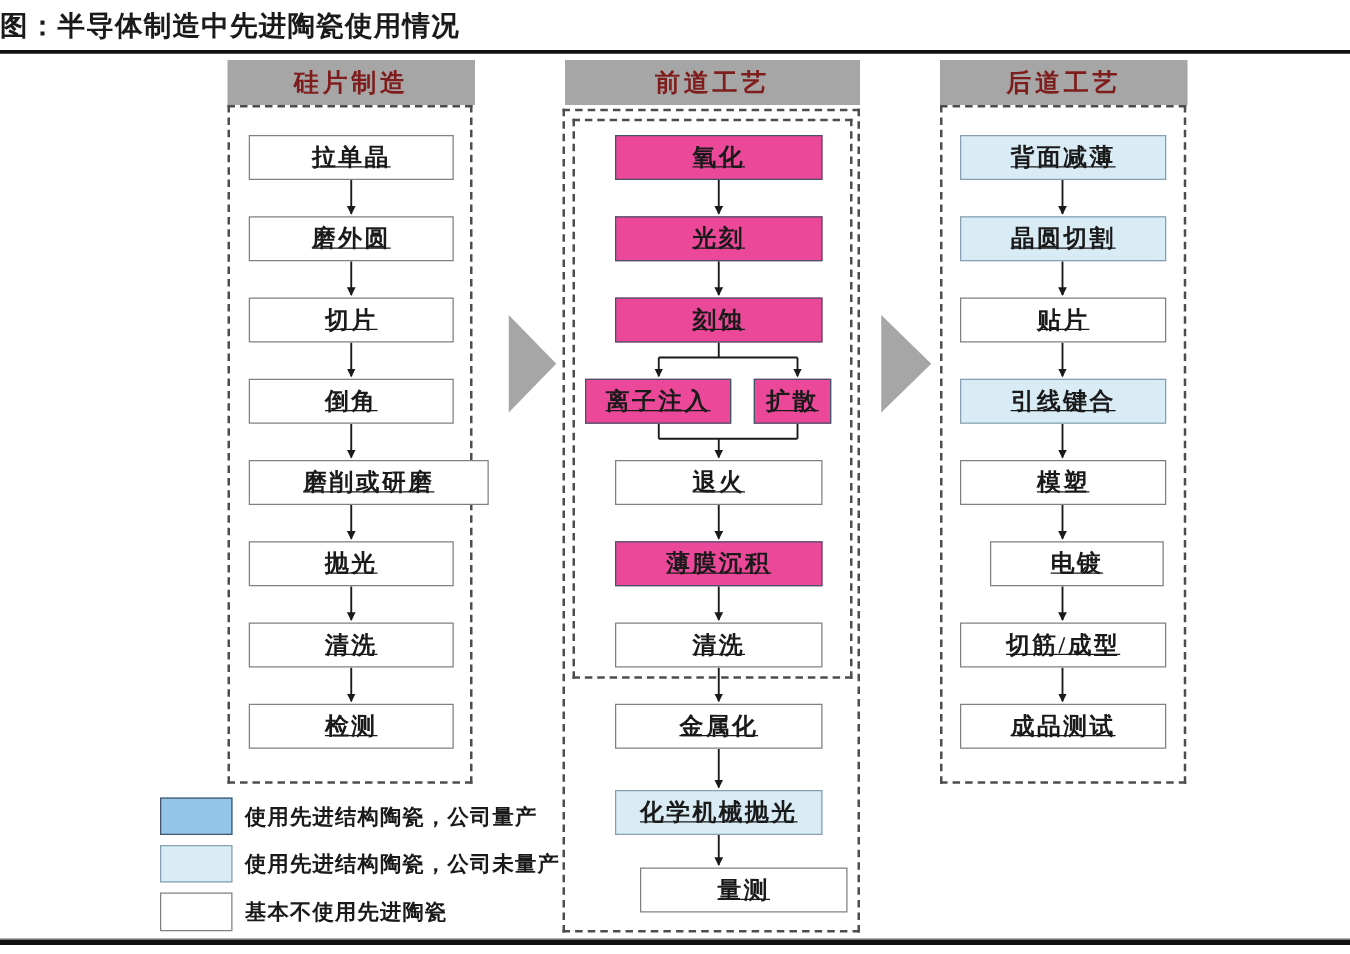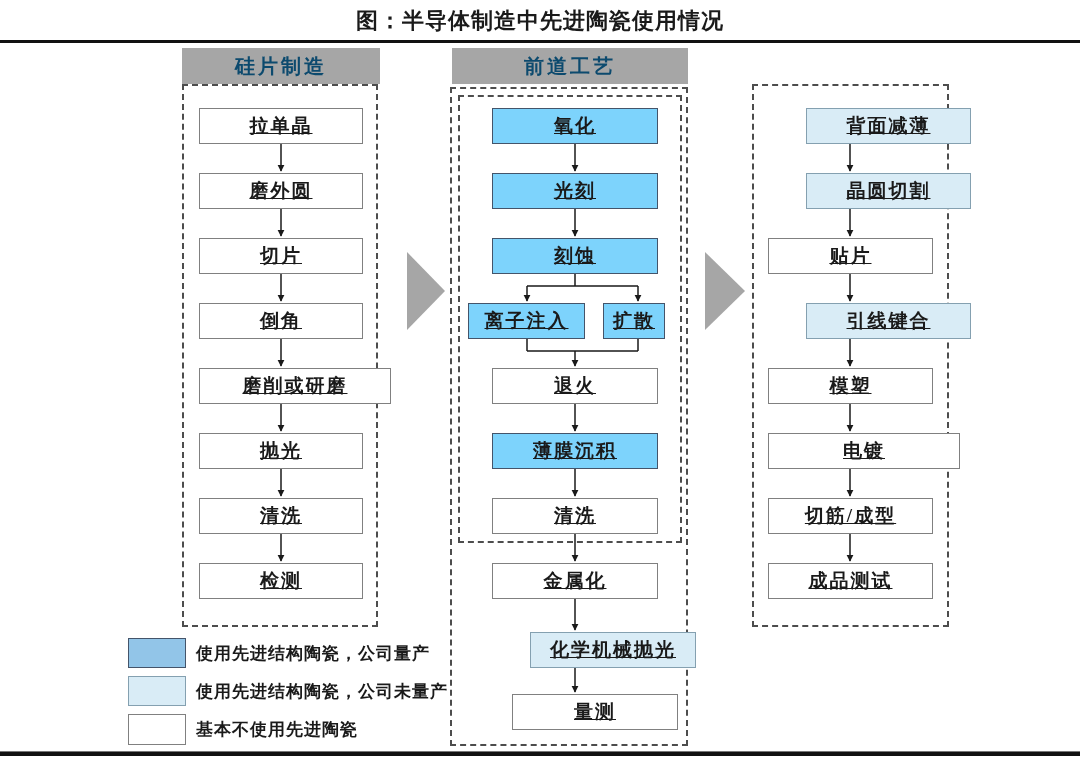--- a/index.html
+++ b/index.html
@@ -1,40 +1,40 @@
 <!DOCTYPE html>
 <html><head>
 <meta charset="utf-8">
 <style>
   html,body{margin:0;padding:0;background:#ffffff;}
   #canvas{
     position:relative;width:1080px;height:763px;background:#ffffff;
     font-family:"Liberation Serif","DejaVu Serif",serif;color:#1a1a1a;overflow:hidden;
   }
   .title{
-    position:absolute;left:0;top:6px;width:1080px;text-align:center;
+    position:absolute;left:0;top:6px;width:1080px;
     font-size:22px;font-weight:bold;letter-spacing:1px;
   }
   .rule-top{position:absolute;left:0;top:40px;width:1080px;height:3px;background:#111;}
   .rule-bottom{position:absolute;left:0;top:751px;width:1080px;height:4px;background:#111;border-top:1px solid #777;}
   .col-header{
-    position:absolute;height:36px;background:#a6a6a6;color:#0c4a6e;
+    position:absolute;height:36px;background:#a6a6a6;color:#7f1d1d;
     display:flex;align-items:center;justify-content:center;
     font-size:20px;font-weight:bold;letter-spacing:3px;
   }
   .dashed{position:absolute;border:2px dashed #4d4d4d;}
   .dashed-inner{position:absolute;border:2px dashed #4d4d4d;}
   .box{
     position:absolute;height:36px;box-sizing:border-box;
     display:flex;align-items:center;justify-content:center;
     font-size:19px;font-weight:bold;letter-spacing:2px;
     background:#ffffff;border:1.5px solid #808080;text-decoration:underline;
   }
-  .box.mass{background:#7dd3fc;border-color:#44546a;}
-  .box.premass{background:#d9ecf6;border-color:#84a0b0;margin-left:38px;}
+  .box.mass{background:#ec4899;border-color:#44546a;}
+  .box.premass{background:#d9ecf6;border-color:#84a0b0;}
   .legend-swatch{position:absolute;width:58px;box-sizing:border-box;border:1.5px solid #808080;}
   .legend-swatch.mass{background:#92c5e8;border-color:#44546a;}
   .legend-swatch.premass{background:#d9ecf6;border-color:#84a0b0;}
   .legend-swatch.none{background:#ffffff;}
   .legend-label{
     position:absolute;left:196px;font-size:17px;font-weight:bold;letter-spacing:1px;
     display:flex;align-items:center;height:30px;
   }
   svg.overlay{position:absolute;left:0;top:0;pointer-events:none;}
 </style>
@@ -42,20 +42,21 @@
 <body>
 
 <div id="canvas">
 
   <div class="title">图：半导体制造中先进陶瓷使用情况</div>
   <div class="rule-top"></div>
   <div class="rule-bottom"></div>
 
   <div class="col-header" style="left:182px;top:48px;width:198px">硅片制造</div>
   <div class="col-header" style="left:452px;top:48px;width:236px">前道工艺</div>
+  <div class="col-header" style="left:752px;top:48px;width:198px">后道工艺</div>
 
   <div class="dashed" style="left:182px;top:84px;width:192px;height:539px"></div>
   <div class="dashed" style="left:450px;top:87px;width:234px;height:655px"></div>
   <div class="dashed-inner" style="left:458px;top:95px;width:220px;height:444px"></div>
   <div class="dashed" style="left:752px;top:84px;width:193px;height:539px"></div>
 
   <svg class="overlay" width="1080" height="763">
     <defs>
       <marker id="ah" markerWidth="10" markerHeight="10" refX="6.2" refY="3.5" orient="auto" markerUnits="userSpaceOnUse">
         <path d="M0,0 L7,3.5 L0,7 z" fill="#1a1a1a"></path>
@@ -117,21 +118,21 @@
   <div class="box" style="left:492px;top:498px;width:166px">清洗</div>
   <div class="box" style="left:492px;top:563px;width:166px">金属化</div>
   <div class="box premass" style="left:492px;top:632px;width:166px">化学机械抛光</div>
   <div class="box" style="left:512px;top:694px;width:166px">量测</div>
 
   <div class="box premass" style="left:768px;top:108px;width:165px">背面减薄</div>
   <div class="box" style="left:768px;top:238px;width:165px">贴片</div>
   <div class="box premass" style="left:768px;top:173px;width:165px">晶圆切割</div>
   <div class="box premass" style="left:768px;top:303px;width:165px">引线键合</div>
   <div class="box" style="left:768px;top:368px;width:165px">模塑</div>
-  <div class="box" style="left:768px;top:433px;width:192px">电镀</div>
+  <div class="box" style="left:792px;top:433px;width:139px">电镀</div>
   <div class="box" style="left:768px;top:498px;width:165px">切筋/成型</div>
   <div class="box" style="left:768px;top:563px;width:165px">成品测试</div>
 
   <div class="legend-swatch mass" style="left:128px;top:638px;height:30px"></div>
   <div class="legend-label" style="top:638px">使用先进结构陶瓷，公司量产</div>
   <div class="legend-swatch premass" style="left:128px;top:676px;height:30px"></div>
   <div class="legend-label" style="top:676px">使用先进结构陶瓷，公司未量产</div>
   <div class="legend-swatch none" style="left:128px;top:714px;height:31px"></div>
   <div class="legend-label" style="top:714px">基本不使用先进陶瓷</div>
 

